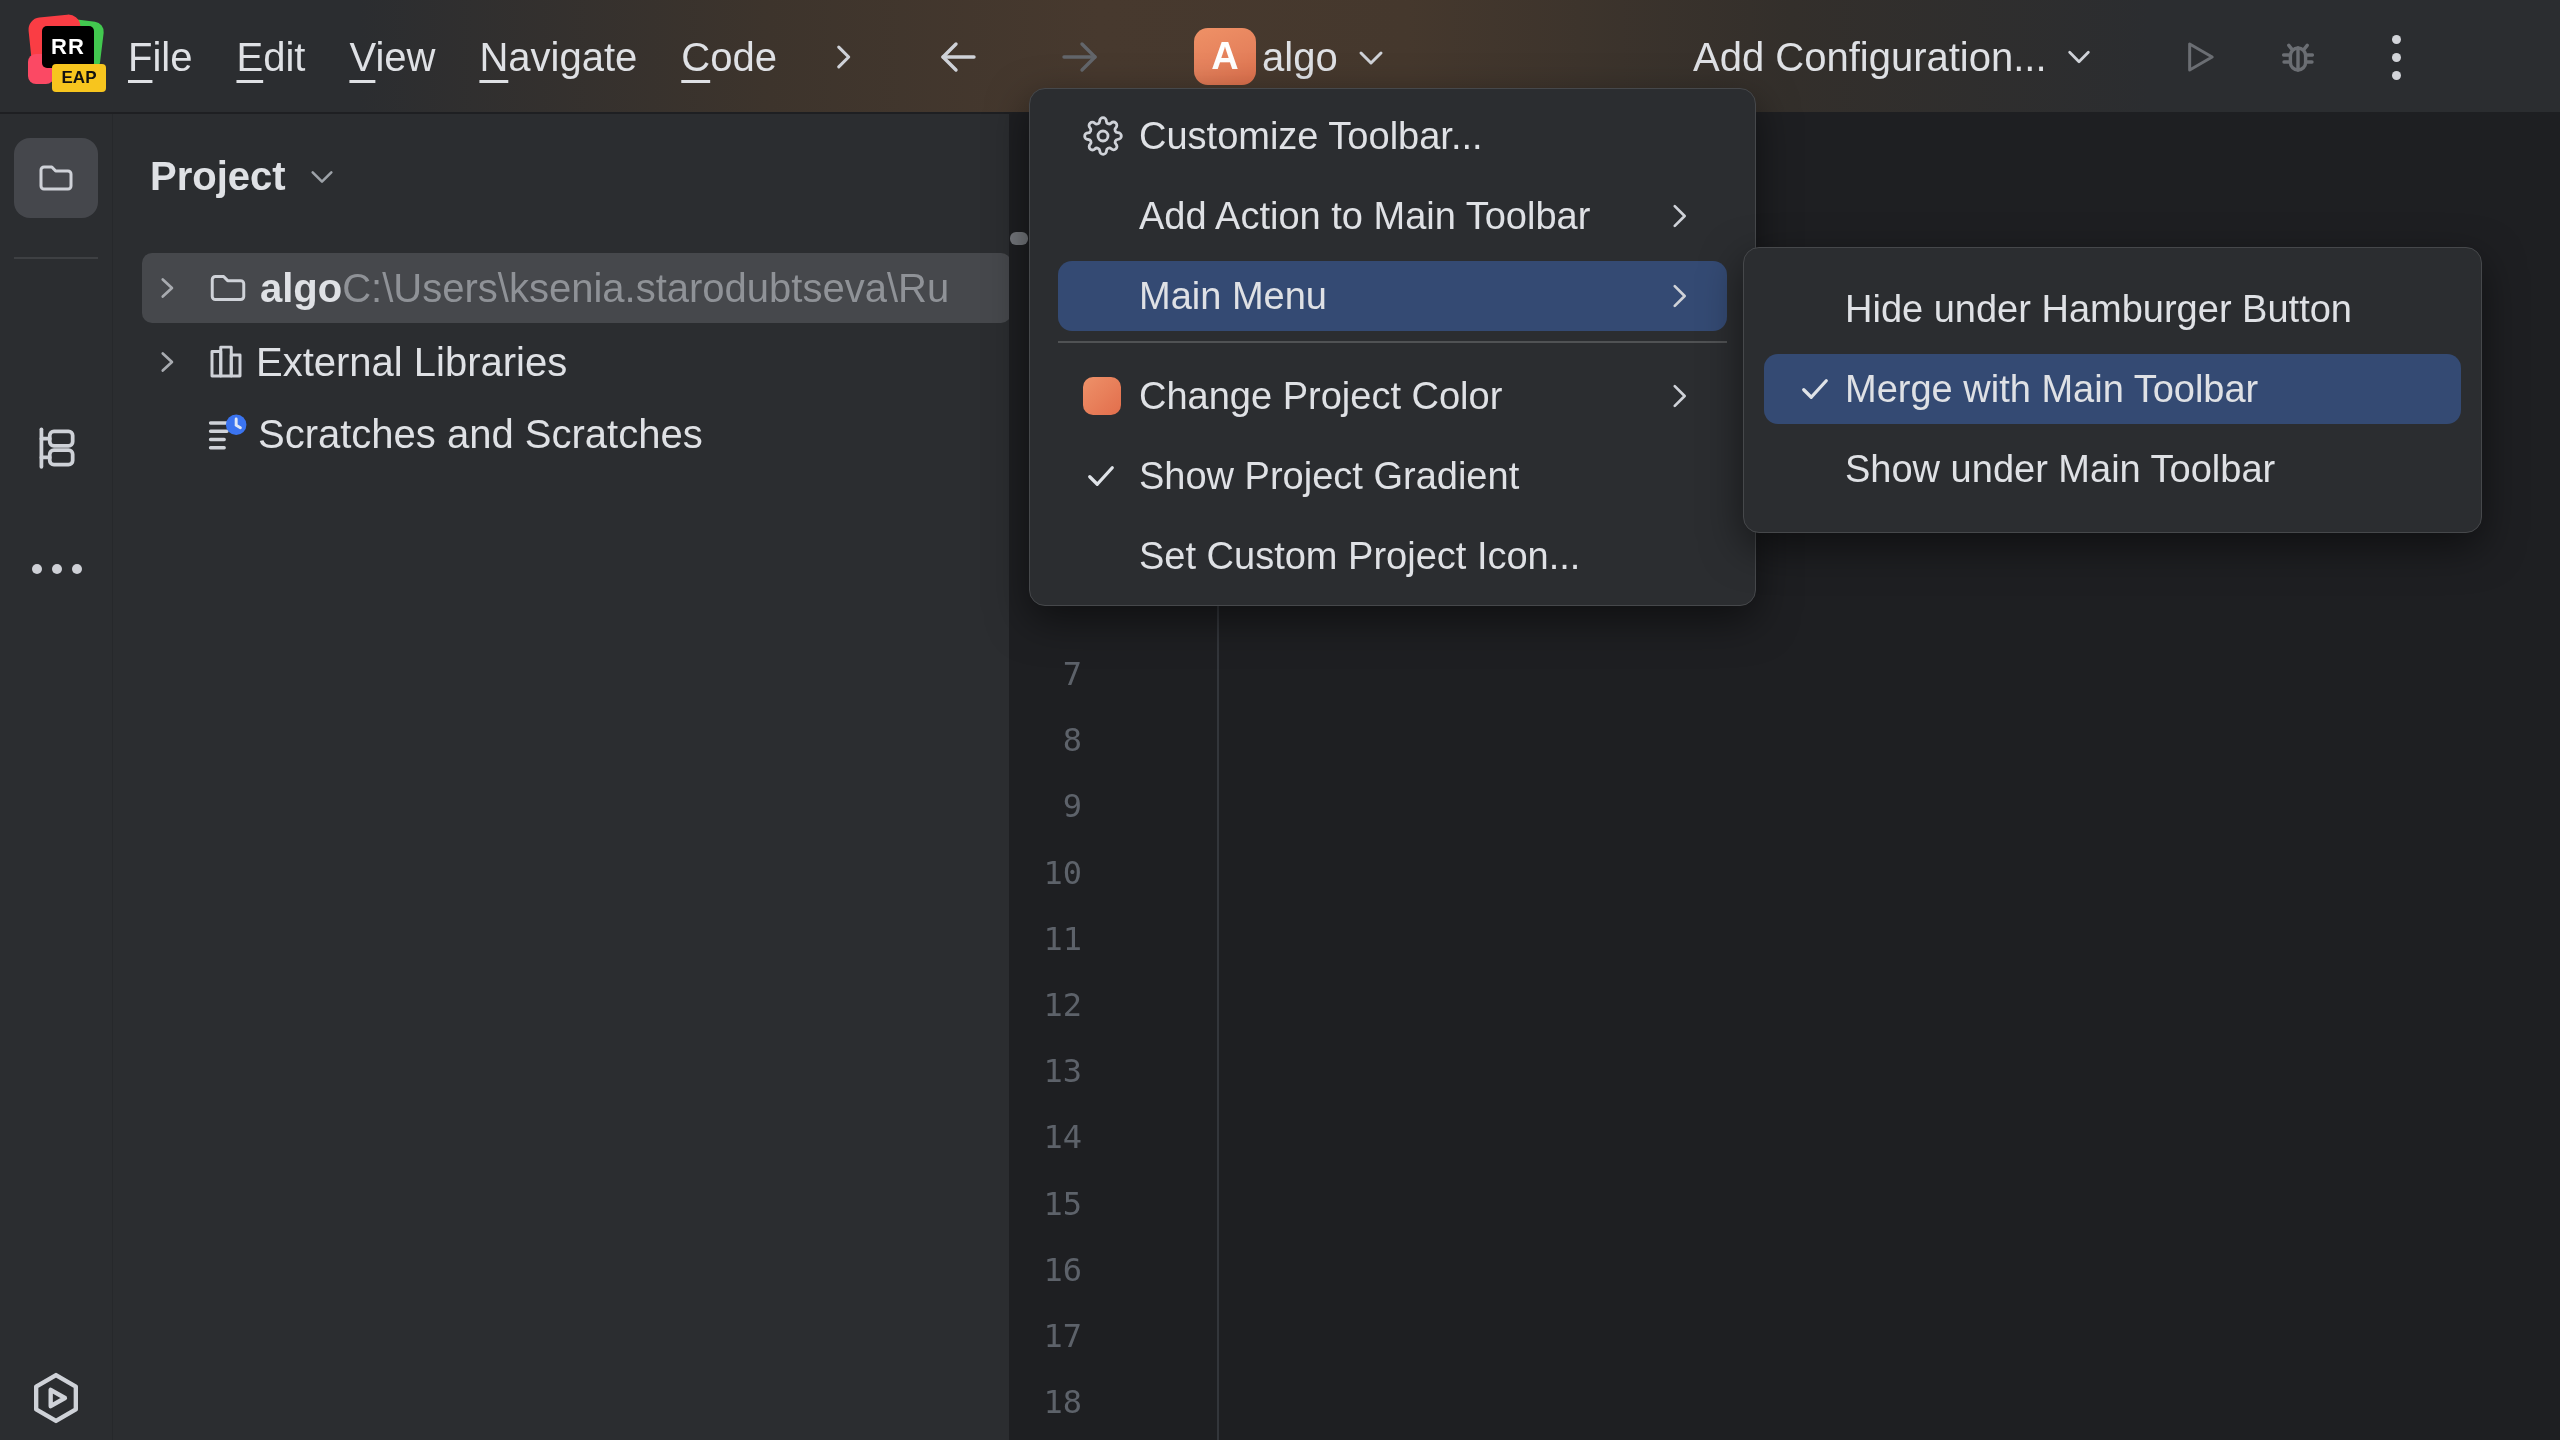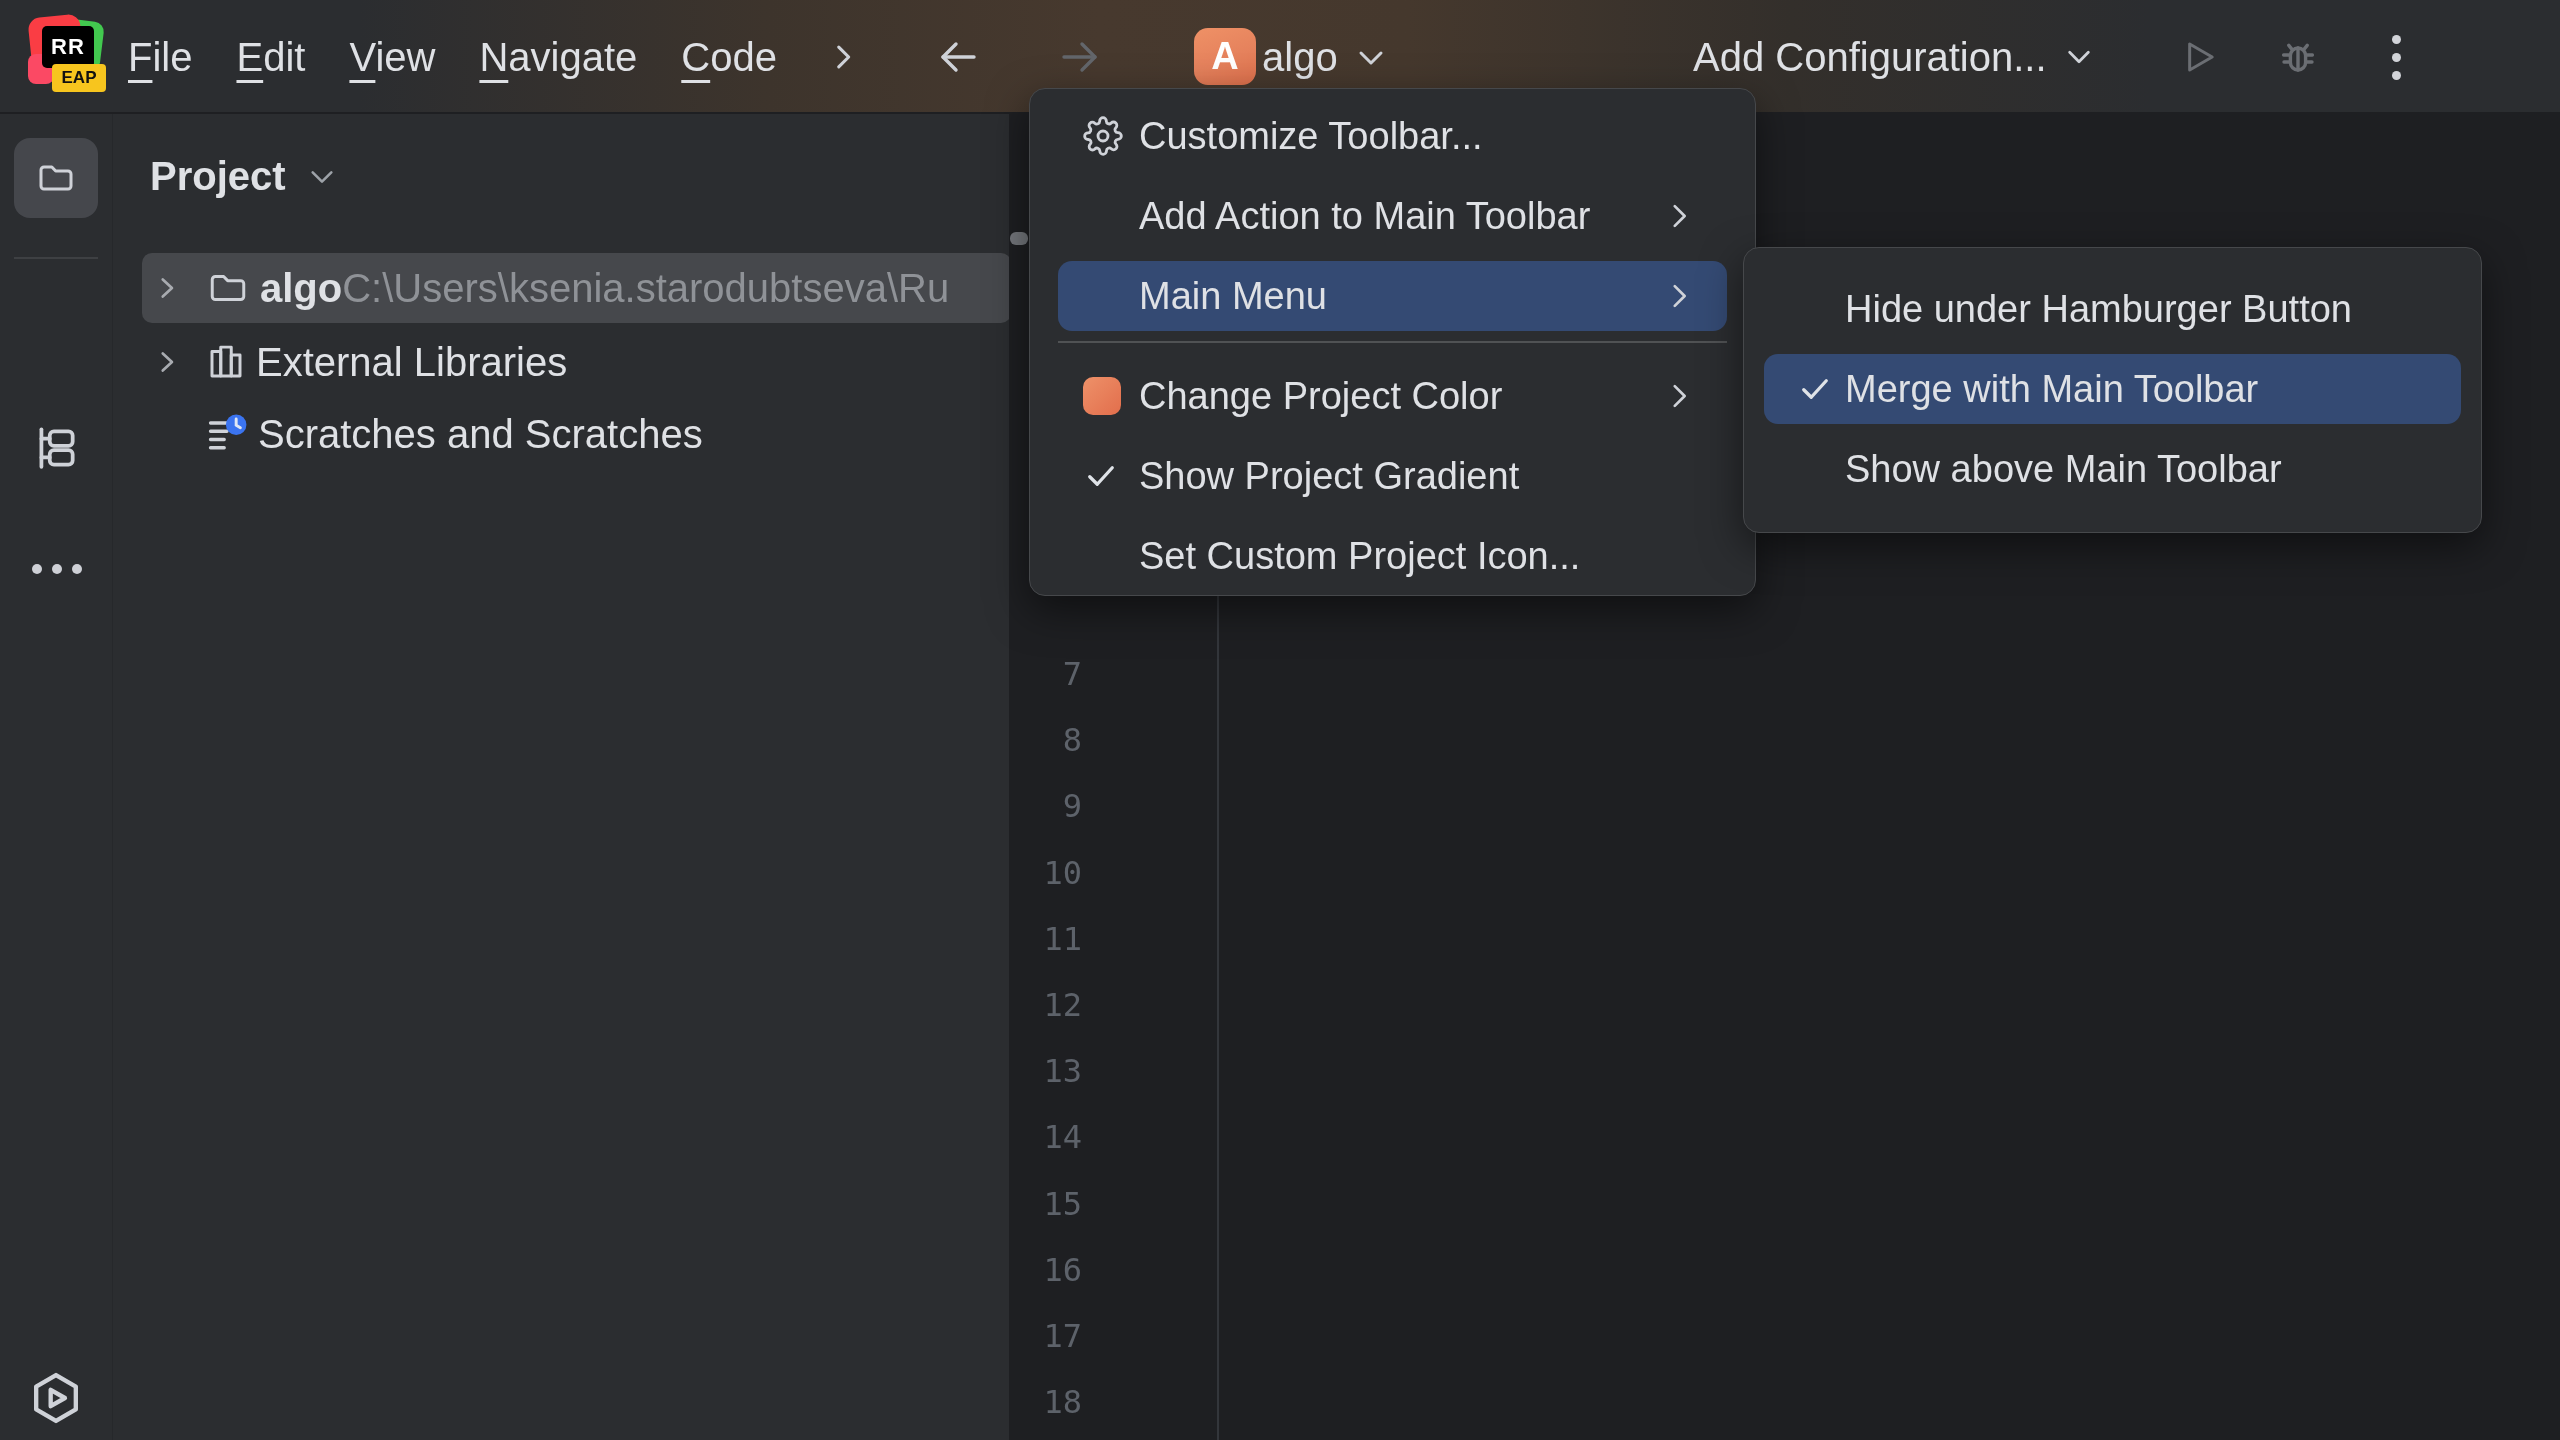--- a/index.html
+++ b/index.html
@@ -86,21 +86,21 @@
   .editor{position:absolute;left:1009px;top:114px;width:1551px;height:1326px;background:var(--bg-editor);}
   .editor .vline{position:absolute;left:208px;top:0;width:2px;height:1326px;background:#33363b;}
   .lnum{position:absolute;left:0;width:73px;height:66px;line-height:66px;text-align:right;
     font-family:"DejaVu Sans Mono",monospace;font-size:32px;color:var(--line-num);}
 
   
   .menu{
     position:absolute;background:var(--bg-panel);
     border:1px solid var(--border);border-radius:16px;
     box-shadow:0 14px 40px rgba(0,0,0,.5);
-    padding:12px 0 4px 0;
+    padding:12px 0 14px 0;
   }
   #ctx-menu{left:1029px;top:88px;width:727px;z-index:10;}
   #submenu{left:1743px;top:247px;width:739px;z-index:20;padding:26px 0 18px 0;}
   .menu-item{position:relative;height:70px;margin:0 28px 10px 28px;border-radius:14px;font-size:38px;}
   #submenu .menu-item{margin:0 20px 10px 20px;}
   .menu-item:last-child{margin-bottom:0;}
   .menu-item.highlighted{background:var(--sel-blue);}
   .menu-item .mi-label{display:block;padding-left:81px;line-height:70px;white-space:nowrap;}
   .mi-icon{position:absolute;left:25px;top:50%;transform:translateY(-50%);display:flex;align-items:center;}
   #submenu .mi-icon{left:33px;}
@@ -348,17 +348,17 @@
       </div>
       <div class="menu-item highlighted">
         <span class="mi-icon">
           <svg width="36" height="36" viewBox="0 0 24 24" fill="none" stroke="#dfe3e8" stroke-width="2.2" stroke-linecap="round" stroke-linejoin="round">
             <polyline points="4.5,12.5 9.5,17.5 19.5,6.5"></polyline>
           </svg>
         </span>
         <span class="mi-label">Merge with Main Toolbar</span>
       </div>
       <div class="menu-item">
-        <span class="mi-label">Show above Main Toolbar</span>
+        <span class="mi-label">Show under Main Toolbar</span>
       </div>
     </div>
 
 </div>
 
 </body></html>

